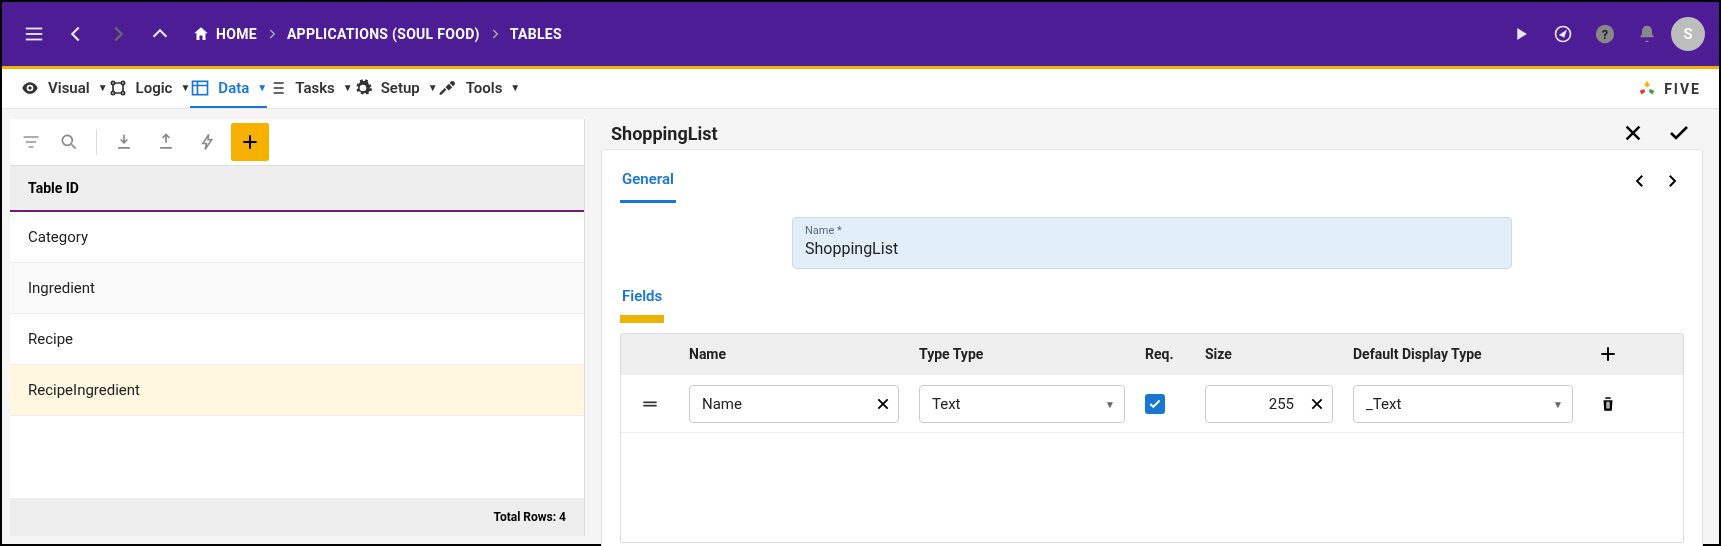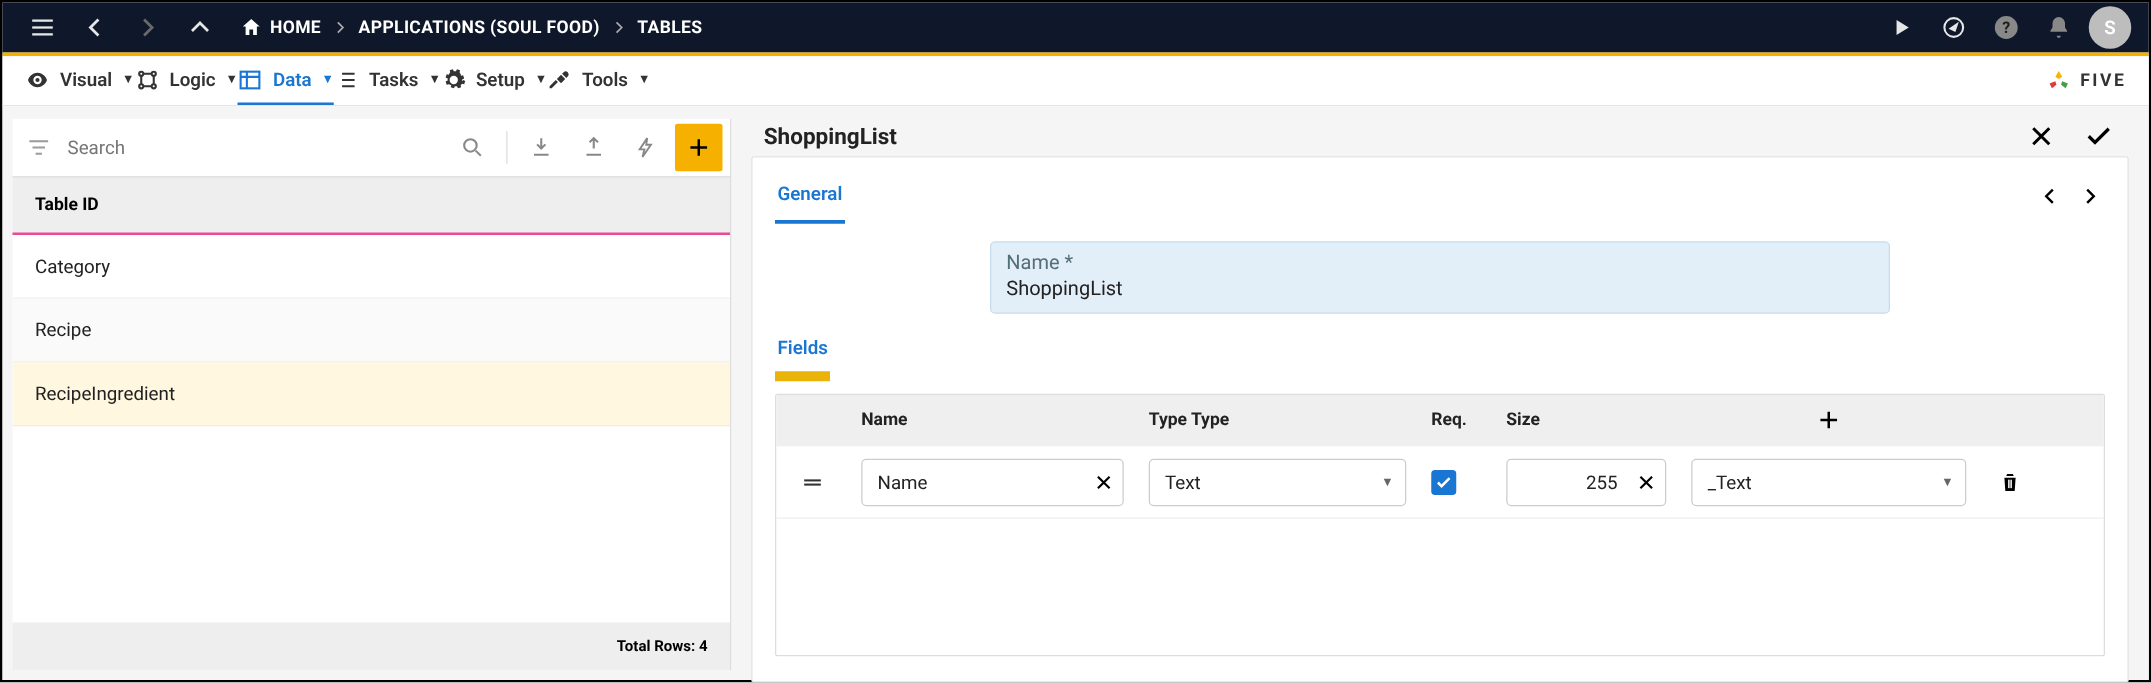--- a/index.html
+++ b/index.html
@@ -1,20 +1,20 @@
 <!DOCTYPE html>
 <html><head>
 <meta charset="utf-8">
 <style>
   * { box-sizing: border-box; margin: 0; padding: 0; font-family: -apple-system, BlinkMacSystemFont, "Segoe UI", Roboto, Arial, sans-serif; }
   html, body { width: 1721px; height: 546px; overflow: hidden; background: #fff; }
   .app { width: 100%; height: 100%; border: 2px solid #000; display: flex; flex-direction: column; }
 
   
-  .topbar { background: #0f172a; height: 40px; display: flex; align-items: center; color: #fff; padding: 0 14px; justify-content: space-between; }
+  .topbar { background: #4c1d95; height: 64px; display: flex; align-items: center; color: #fff; padding: 0 14px; justify-content: space-between; }
   .topbar-left { display: flex; align-items: center; gap: 6px; }
   .ic-btn { width: 36px; height: 36px; display: flex; align-items: center; justify-content: center; cursor: pointer; color: #e6e6e6; }
   .ic-btn.dim { color: #6a6a6a; cursor: default; }
   .crumb { display: flex; align-items: center; gap: 8px; text-transform: uppercase; font-size: 14px; font-weight: 700; letter-spacing: .3px; }
   .crumb .home { display: flex; align-items: center; gap: 6px; cursor: pointer; }
   .crumb .chev { color: #aaa; }
   .crumb .seg { cursor: pointer; }
   .topbar-right { display: flex; align-items: center; gap: 6px; }
   .avatar { width: 34px; height: 34px; border-radius: 50%; background: #bdbdbd; color: #fff; display:flex; align-items:center; justify-content:center; font-weight:600; font-size:15px; }
   .accent-line { height: 3px; background: #f6b100; }
@@ -33,42 +33,42 @@
 
   
   .left { width: 575px; min-width:575px; display:flex; flex-direction:column; border-right: 1px solid #ddd; background:#fff; margin: 10px 8px 8px 8px; }
   .tool-row { height: 46px; display:flex; align-items:center; gap:4px; padding: 0 6px; }
   .tool-row .filter { width:30px; height:30px; display:flex; align-items:center; justify-content:center; color:#9e9e9e; }
   .tool-row .search-input { flex:1; border:none; outline:none; font-size:15px; color:#333; padding: 6px 4px; }
   .tool-row .tool-icn { width:38px; height:38px; display:flex; align-items:center; justify-content:center; color:#888; cursor:pointer; }
   .tool-row .sep { width:1px; height:26px; background:#ddd; margin: 0 4px; }
   .tool-row .plus-btn { width:38px; height:38px; background:#f6b100; color:#000; font-size:22px; font-weight:400; display:flex; align-items:center; justify-content:center; cursor:pointer; border-radius:2px; }
 
-  .list-header { background:#eee; font-weight:700; font-size:14px; padding: 14px 18px; border-top:1px solid #ddd; border-bottom: 2px solid #ec4899; }
+  .list-header { background:#eee; font-weight:700; font-size:14px; padding: 14px 18px; border-top:1px solid #ddd; border-bottom: 2px solid #701a75; }
   .list { flex:1; overflow:auto; }
   .list-row { padding: 16px 18px; font-size:15px; color:#222; border-bottom:1px solid #eee; cursor:pointer; }
   .list-row:nth-child(even){ background:#fafafa; }
   .list-row.highlight { background:#fff7e0; }
   .list-footer { background:#eee; font-weight:700; font-size:12px; padding: 12px 18px; text-align:right; }
 
   
   .right { flex:1; display:flex; flex-direction:column; padding: 10px 16px 16px 8px; min-width:0; }
   .detail-head { height:44px; display:flex; align-items:center; justify-content:space-between; padding: 0 10px; }
   .detail-title { font-size:18px; font-weight:700; color:#222; }
   .detail-actions { display:flex; gap:18px; }
   .detail-actions .act { width:28px; height:28px; display:flex; align-items:center; justify-content:center; cursor:pointer; color:#000; }
 
   .card { background:#fff; border:1px solid #e3e3e3; border-radius:2px; padding: 8px 18px 20px 18px; margin-top: 2px; }
   .tabbar { display:flex; align-items:center; justify-content:space-between; }
   .tab { font-size:15px; font-weight:600; color:#1976d2; padding: 12px 2px; border-bottom: 3px solid #1976d2; display:inline-block; }
   .tab-arrows { display:flex; gap:8px; }
   .tab-arrows .ar { width:24px; height:24px; display:flex; align-items:center; justify-content:center; cursor:pointer; }
 
   .name-field { margin: 14px auto 0 auto; width: 720px; background:#e2eef8; border:1px solid #c8dced; border-radius:4px; padding: 6px 12px 10px 12px; }
-  .name-field .lbl { font-size:16px; color:#546e7a; }
+  .name-field .lbl { font-size:11px; color:#546e7a; }
   .name-field .val { font-size:16px; color:#222; margin-top:2px; }
 
   .section-title { font-size:15px; font-weight:600; color:#1976d2; padding: 18px 2px 10px 2px; border-bottom: 8px solid #eab308; display:inline-block; }
 
   .grid { border:1px solid #ddd; border-radius:2px; margin-top: 10px; }
   .grid-head, .grid-row { display:grid; grid-template-columns: 58px 230px 226px 60px 148px 240px 50px; align-items:center; }
   .grid-head { background:#efefef; font-weight:700; font-size:14px; color:#222; height:40px; }
   .grid-head > div { padding: 0 10px; }
   .grid-row { height:58px; border-top:1px solid #eee; }
   .grid-row > div { padding: 0 10px; display:flex; align-items:center; }
@@ -230,21 +230,20 @@
 
     <div class="left">
       <div class="tool-row">
         <div class="filter">
           <svg width="20" height="20" viewBox="0 0 24 24" fill="currentColor">
               <rect x="3" y="5" width="18" height="2"></rect>
               <rect x="6" y="11" width="12" height="2"></rect>
               <rect x="9" y="17" width="6" height="2"></rect>
             </svg>
         </div>
-        <input class="search-input" placeholder="Search" style="">
         <div class="tool-icn">
           <svg width="20" height="20" viewBox="0 0 24 24" fill="none" stroke="currentColor" stroke-width="2">
               <circle cx="10" cy="10" r="6"></circle>
               <path d="M20 20l-5-5"></path>
             </svg>
         </div>
         <div class="sep"></div>
         <div class="tool-icn">
           <svg width="20" height="20" viewBox="0 0 24 24" fill="none" stroke="currentColor" stroke-width="2">
               <path d="M12 3v10M8 9l4 4 4-4M5 19h14"></path>
@@ -262,20 +261,21 @@
         </div>
         <div class="plus-btn">
           <svg width="20" height="20" viewBox="0 0 24 24" fill="none" stroke="currentColor" stroke-width="2.4">
               <path d="M12 4v16M4 12h16"></path>
             </svg>
         </div>
       </div>
       <div class="list-header">Table ID</div>
       <div class="list">
         <div class="list-row">Category</div>
+        <div class="list-row">Ingredient</div>
         <div class="list-row">Recipe</div>
         <div class="list-row highlight">RecipeIngredient</div>
       </div>
       <div class="list-footer">
         <span>Total Rows:</span>
         <span> </span>
         <span>4</span>
       </div>
     </div>
 
@@ -320,20 +320,21 @@
 
         <div><span class="section-title">Fields</span></div>
 
         <div class="grid">
           <div class="grid-head">
             <div></div>
             <div>Name</div>
             <div>Type Type</div>
             <div>Req.</div>
             <div>Size</div>
+            <div>Default Display Type</div>
             <div class="plus-col">
               <svg width="20" height="20" viewBox="0 0 24 24" fill="none" stroke="currentColor" stroke-width="2.4">
                   <path d="M12 4v16M4 12h16"></path>
                 </svg>
             </div>
           </div>
           <div class="grid-row">
             <div class="drag">
               <svg width="20" height="20" viewBox="0 0 24 24" fill="currentColor">
                   <rect x="4" y="9" width="16" height="2"></rect>

